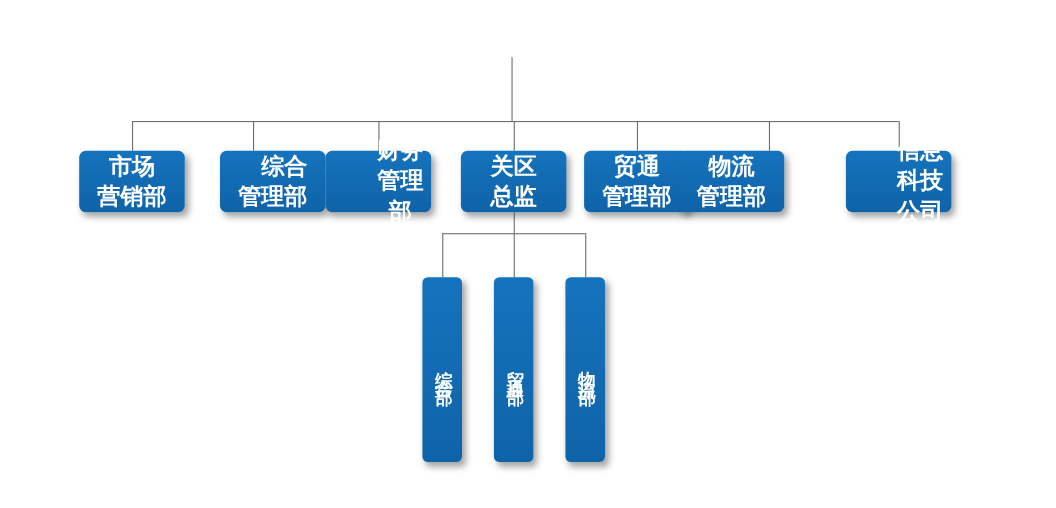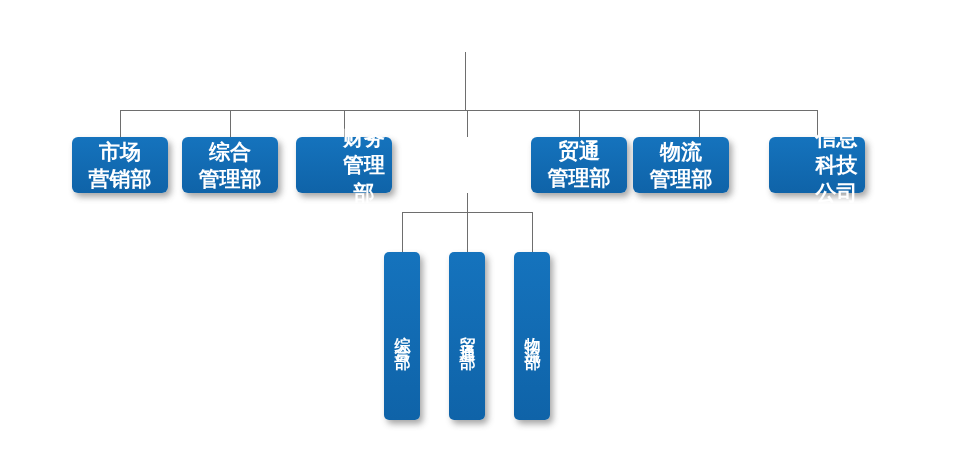--- a/index.html
+++ b/index.html
@@ -35,25 +35,25 @@
     font-size: 17px;
     letter-spacing: 2px;
   }
   .dept {
     top: 137px;
     width: 96px; height: 56px;
     font-size: 21px;
     line-height: 1.3;
   }
   .dept-0 { left: 72px; }
-  .dept-1 { left: 182px; }
+  .dept-1 { left: 200px; text-align: right; }
   .dept-2 { left: 296px; padding-left: 40px; }
   .dept-3 { left: 419px; }
-  .dept-4 { left: 531px; font-family: Liberation Serif, serif; }
-  .dept-5 { left: 633px; }
+  .dept-4 { left: 531px; }
+  .dept-5 { left: 617px; }
   .dept-6 { left: 769px; padding-left: 39px; }
   .sub {
     top: 252px;
     width: 36px; height: 168px;
     font-size: 16px;
     writing-mode: vertical-rl;
     text-orientation: upright;
     letter-spacing: 8px;
     border-radius: 5px;
   }
@@ -85,20 +85,22 @@
   <div class="line" style="left:467px; top:212px; width:1px;   height:40px;"></div>
   <div class="line" style="left:532px; top:212px; width:1px;   height:40px;"></div>
 
 
   <div class="node dept dept-0">市场
 营销部</div>
   <div class="node dept dept-1">综合
 管理部</div>
   <div class="node dept dept-2">财务
 管理部</div>
+  <div class="node dept dept-3">关区
+总监</div>
   <div class="node dept dept-4">贸通
 管理部</div>
   <div class="node dept dept-5">物流
 管理部</div>
   <div class="node dept dept-6">信息科技
 公司</div>
 
   <div class="node sub sub-0">综合部</div>
   <div class="node sub sub-1">贸通部</div>
   <div class="node sub sub-2">物流部</div>

